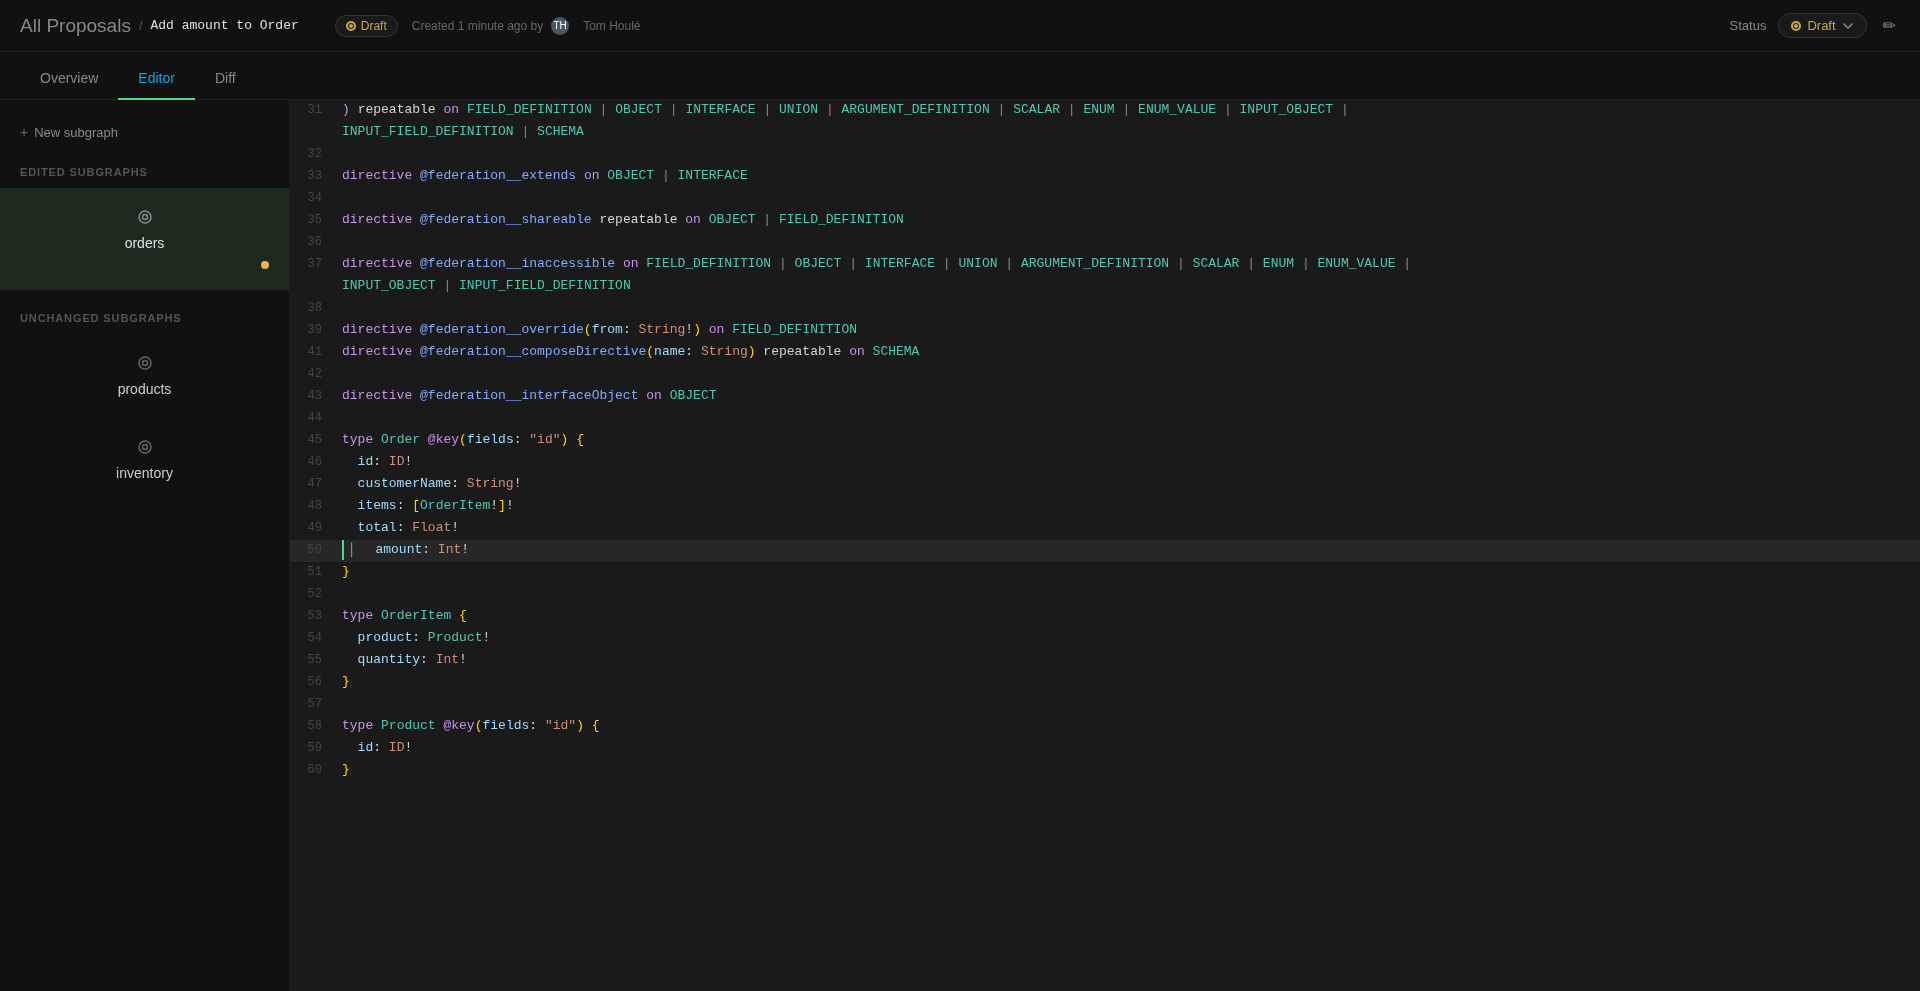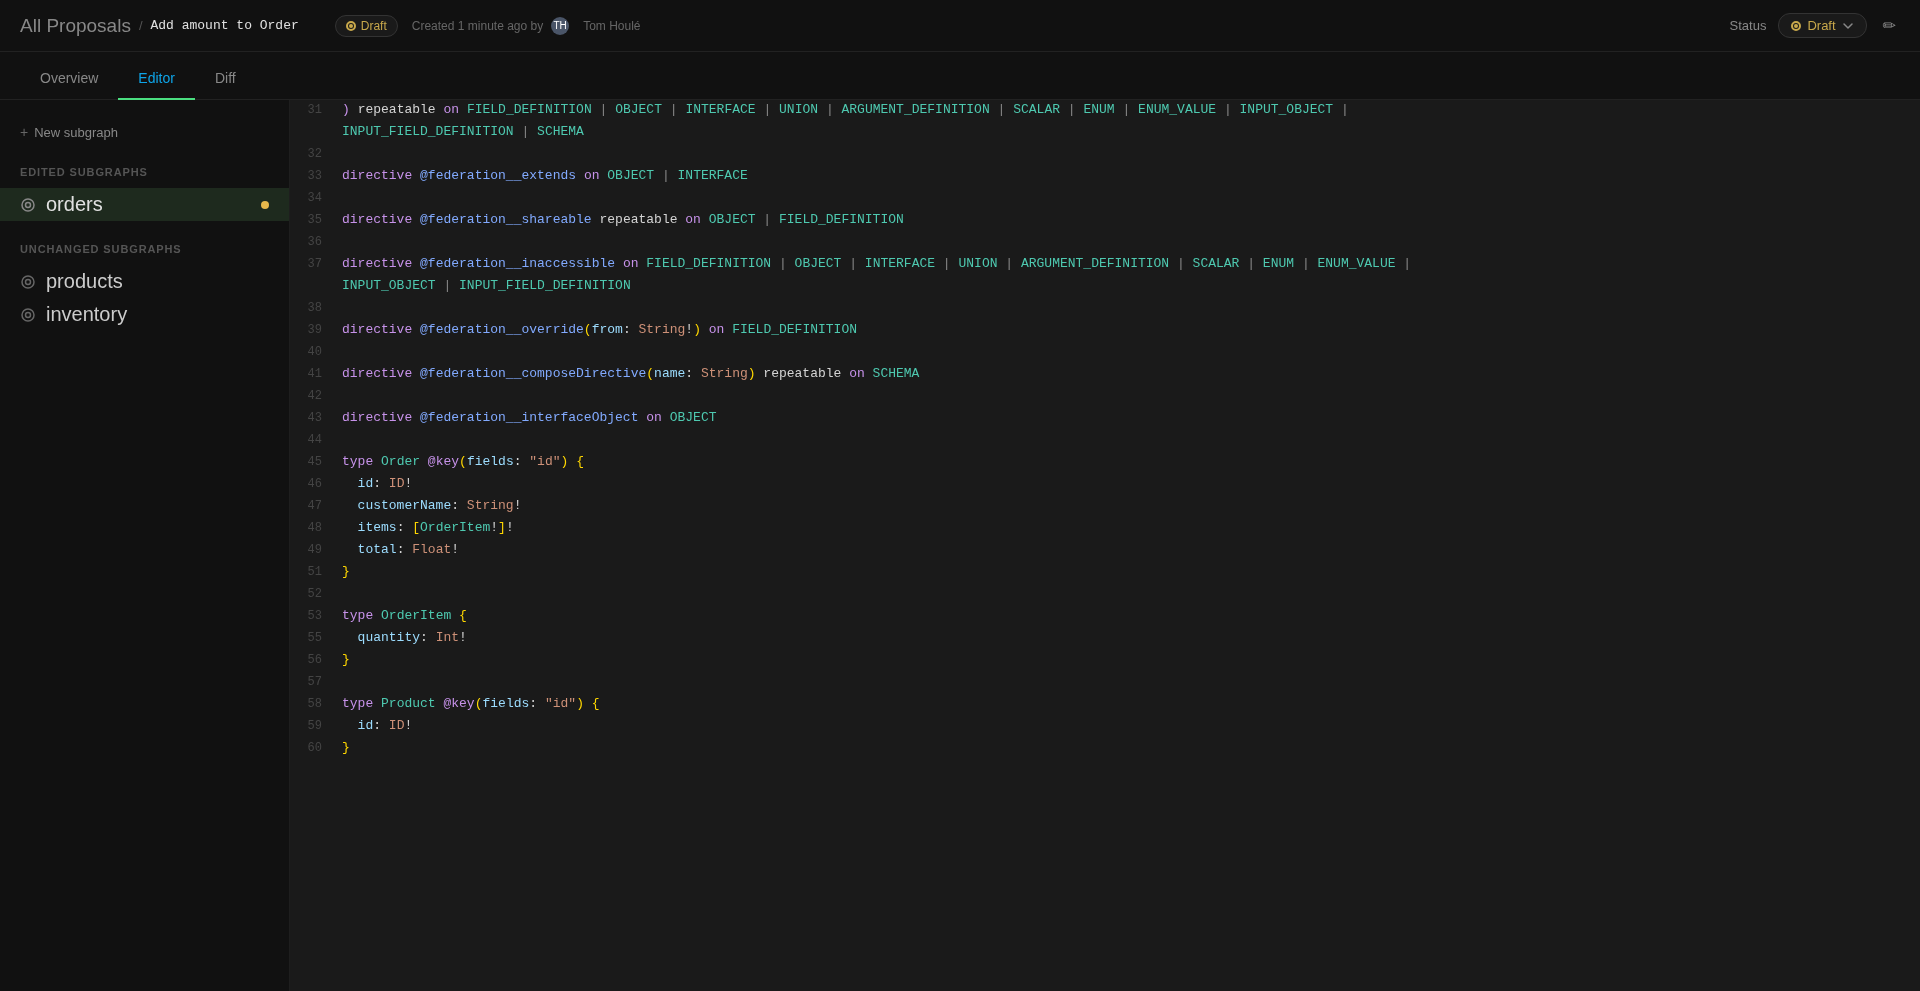--- a/index.html
+++ b/index.html
@@ -172,25 +172,26 @@
       font-weight: 600;
       text-transform: uppercase;
       letter-spacing: 0.08em;
       padding: 6px 20px;
       margin-bottom: 4px;
     }
     .sidebar-item {
       display: flex;
       align-items: center;
       gap: 10px;
-      padding: 5px 20px;
-      font-size: 20px;
+      padding: 21px 20px;
+      font-size: 14px;
       color: #ccc;
       cursor: pointer;
       position: relative;
+      flex-direction: column;
     }
     .sidebar-item.active {
       background: #1e2a1e;
       color: #e0e0e0;
     }
     .sidebar-item-icon {
       width: 16px;
       height: 16px;
       color: #888;
       flex-shrink: 0;
@@ -384,24 +385,20 @@
       <div class="code-line">
         <span class="line-number">38</span>
         <span class="line-content"> </span>
       </div>
 
       <div class="code-line">
         <span class="line-number">39</span>
         <span class="line-content"><span class="kw">directive</span> <span class="directive-name">@federation__override</span><span class="paren">(</span><span class="field-name">from</span>: <span class="scalar">String</span>!<span class="paren">)</span> <span class="kw">on</span> <span class="loc">FIELD_DEFINITION</span></span>
       </div>
 
-      <div class="code-line">
-        <span class="line-number">40</span>
-        <span class="line-content"> </span>
-      </div>
 
       <div class="code-line">
         <span class="line-number">41</span>
         <span class="line-content"><span class="kw">directive</span> <span class="directive-name">@federation__composeDirective</span><span class="paren">(</span><span class="field-name">name</span>: <span class="scalar">String</span><span class="paren">)</span> <span style="color:#d4d4d4">repeatable</span> <span class="kw">on</span> <span class="loc">SCHEMA</span></span>
       </div>
 
       <div class="code-line">
         <span class="line-number">42</span>
         <span class="line-content"> </span>
       </div>
@@ -434,36 +431,44 @@
       <div class="code-line">
         <span class="line-number">48</span>
         <span class="line-content">  <span class="field-name">items</span>: <span class="brace">[</span><span class="type-name">OrderItem</span>!<span class="brace">]</span>!</span>
       </div>
 
       <div class="code-line">
         <span class="line-number">49</span>
         <span class="line-content">  <span class="field-name">total</span>: <span class="scalar">Float</span>!</span>
       </div>
 
+      <div class="code-line highlighted" style="background:rgba(255,255,255,0.06)">
+        <span class="line-number">50</span>
+        <span class="line-content" style="border-left:2px solid #4ade80; padding-left:4px;">  <span class="field-name">amount</span>: <span class="scalar">Int</span>!</span>
+      </div>
 
       <div class="code-line">
         <span class="line-number">51</span>
         <span class="line-content"><span class="brace">}</span></span>
       </div>
 
       <div class="code-line">
         <span class="line-number">52</span>
         <span class="line-content"> </span>
       </div>
 
       <div class="code-line">
         <span class="line-number">53</span>
         <span class="line-content"><span class="kw">type</span> <span class="type-name">OrderItem</span> <span class="brace">{</span></span>
       </div>
 
+      <div class="code-line">
+        <span class="line-number">54</span>
+        <span class="line-content">  <span class="field-name">product</span>: <span class="type-name">Product</span>!</span>
+      </div>
 
       <div class="code-line">
         <span class="line-number">55</span>
         <span class="line-content">  <span class="field-name">quantity</span>: <span class="scalar">Int</span>!</span>
       </div>
 
       <div class="code-line">
         <span class="line-number">56</span>
         <span class="line-content"><span class="brace">}</span></span>
       </div>

